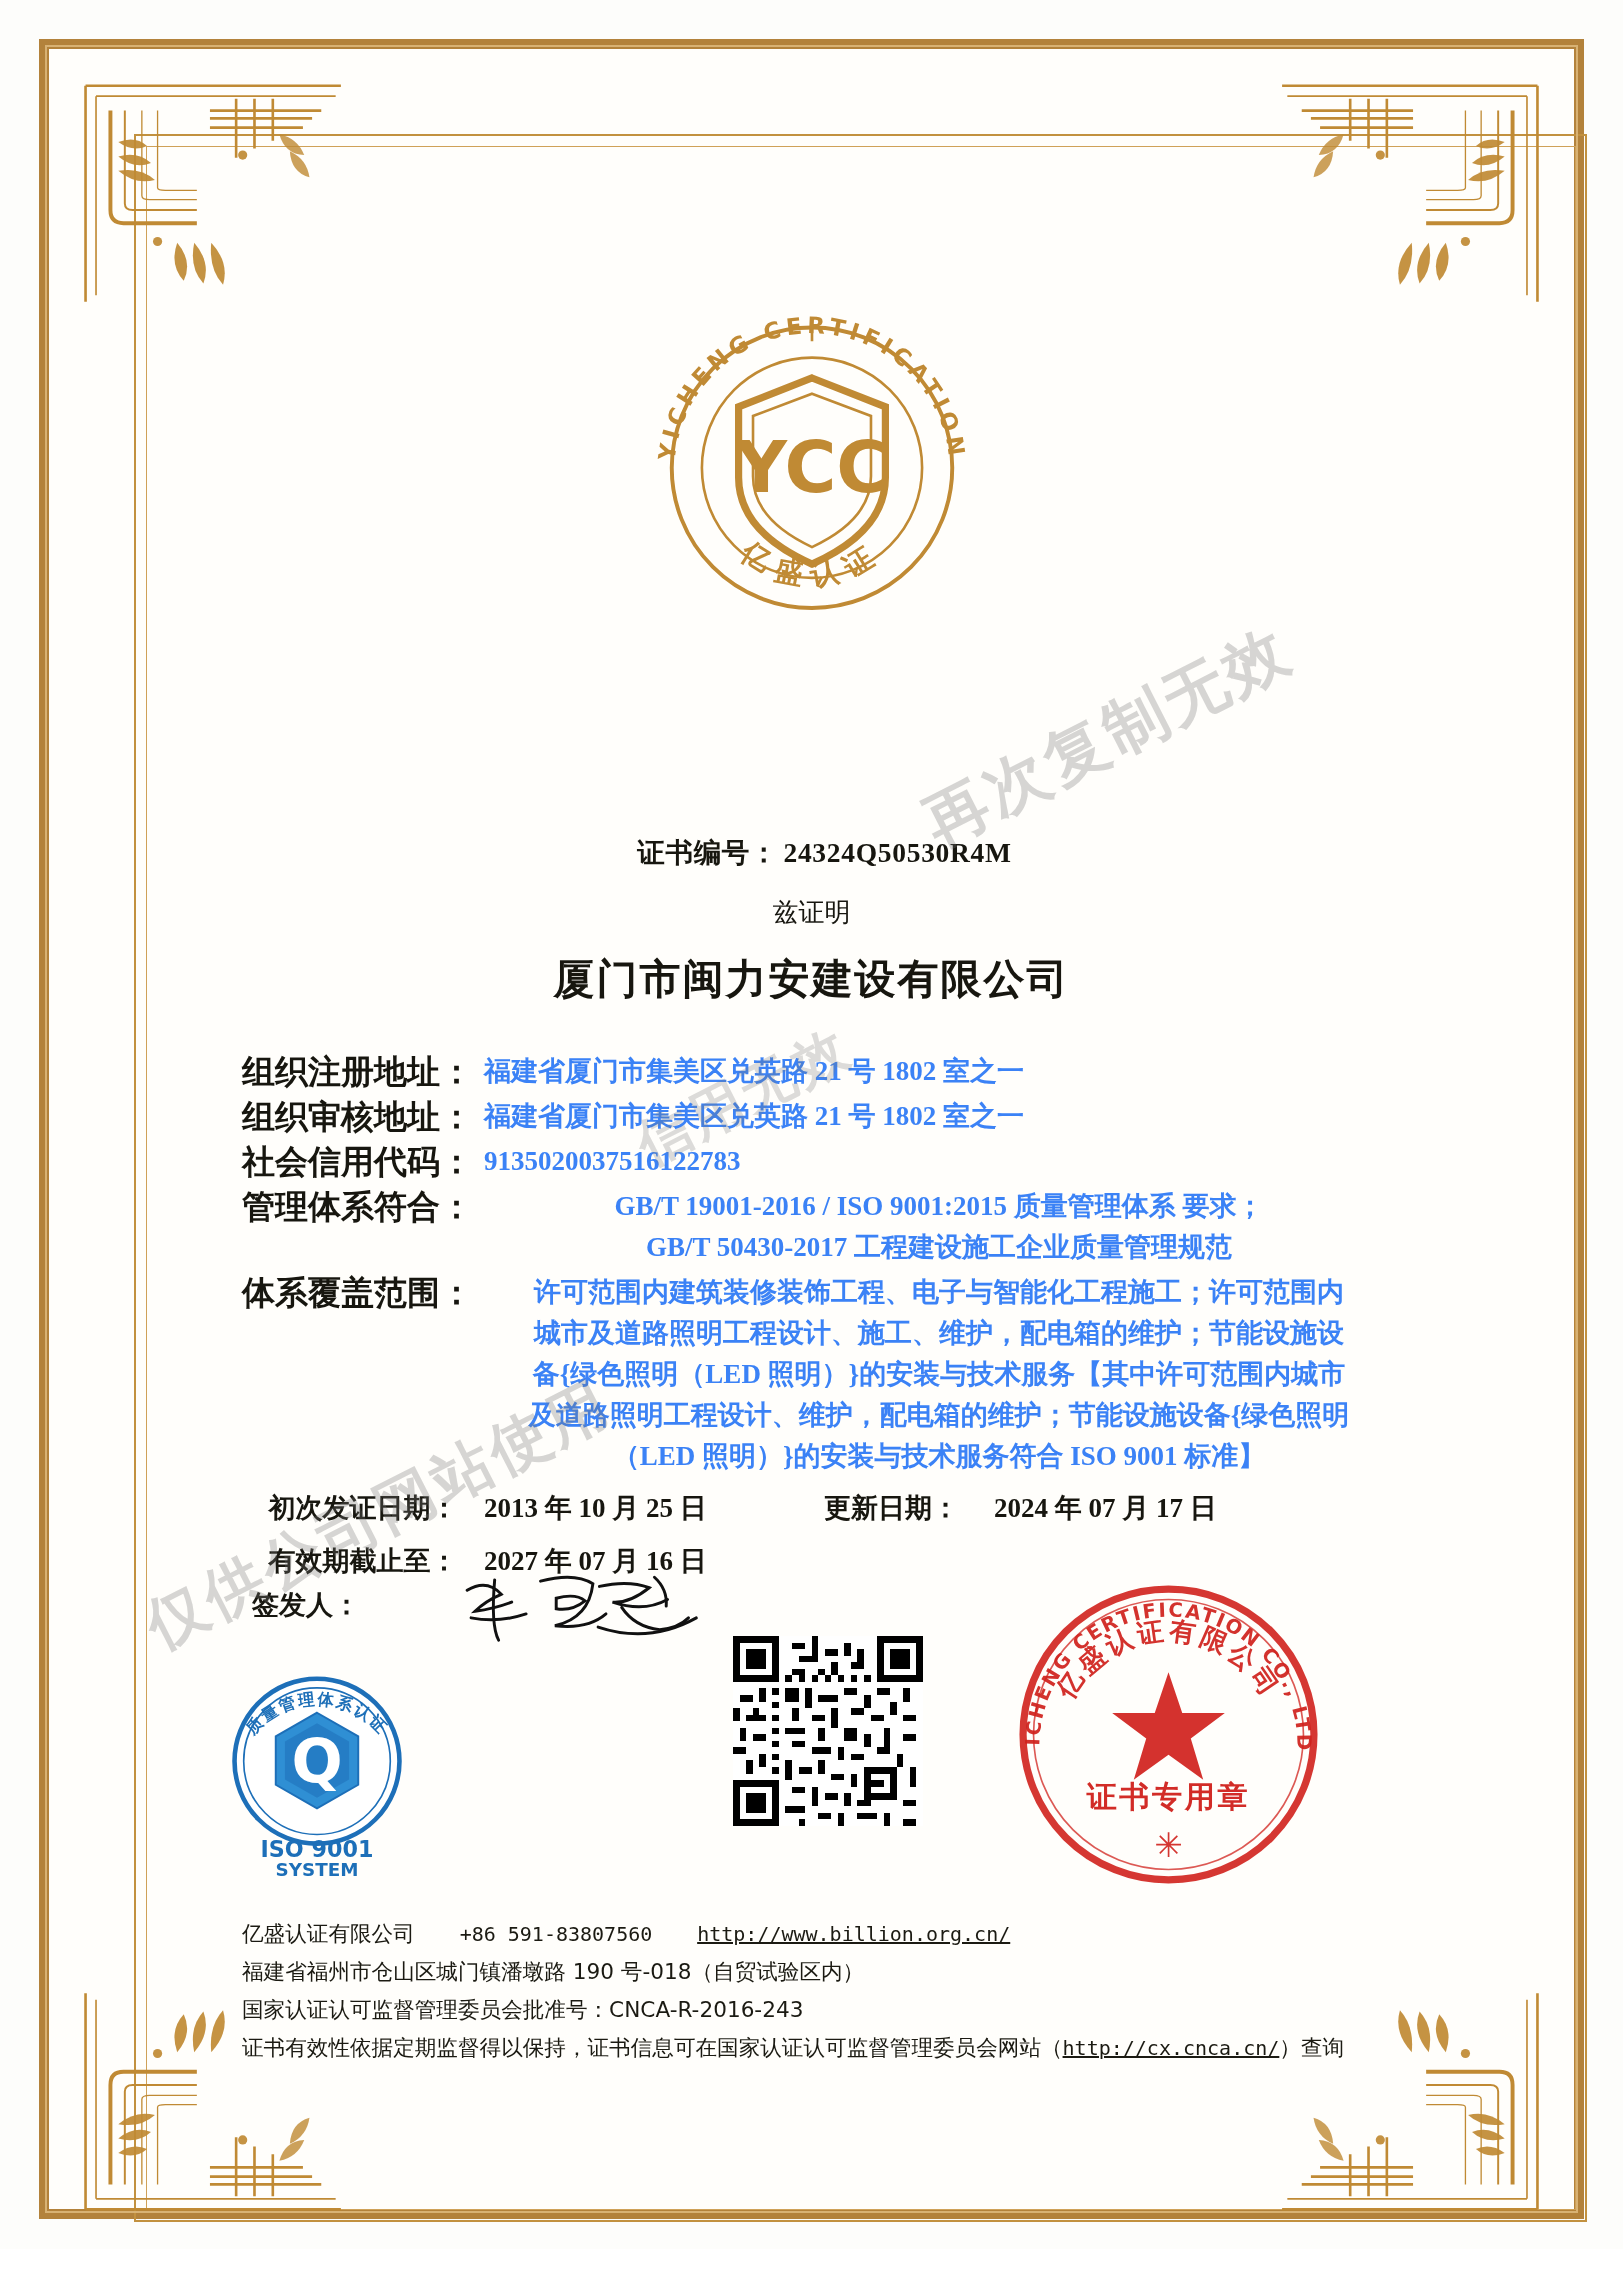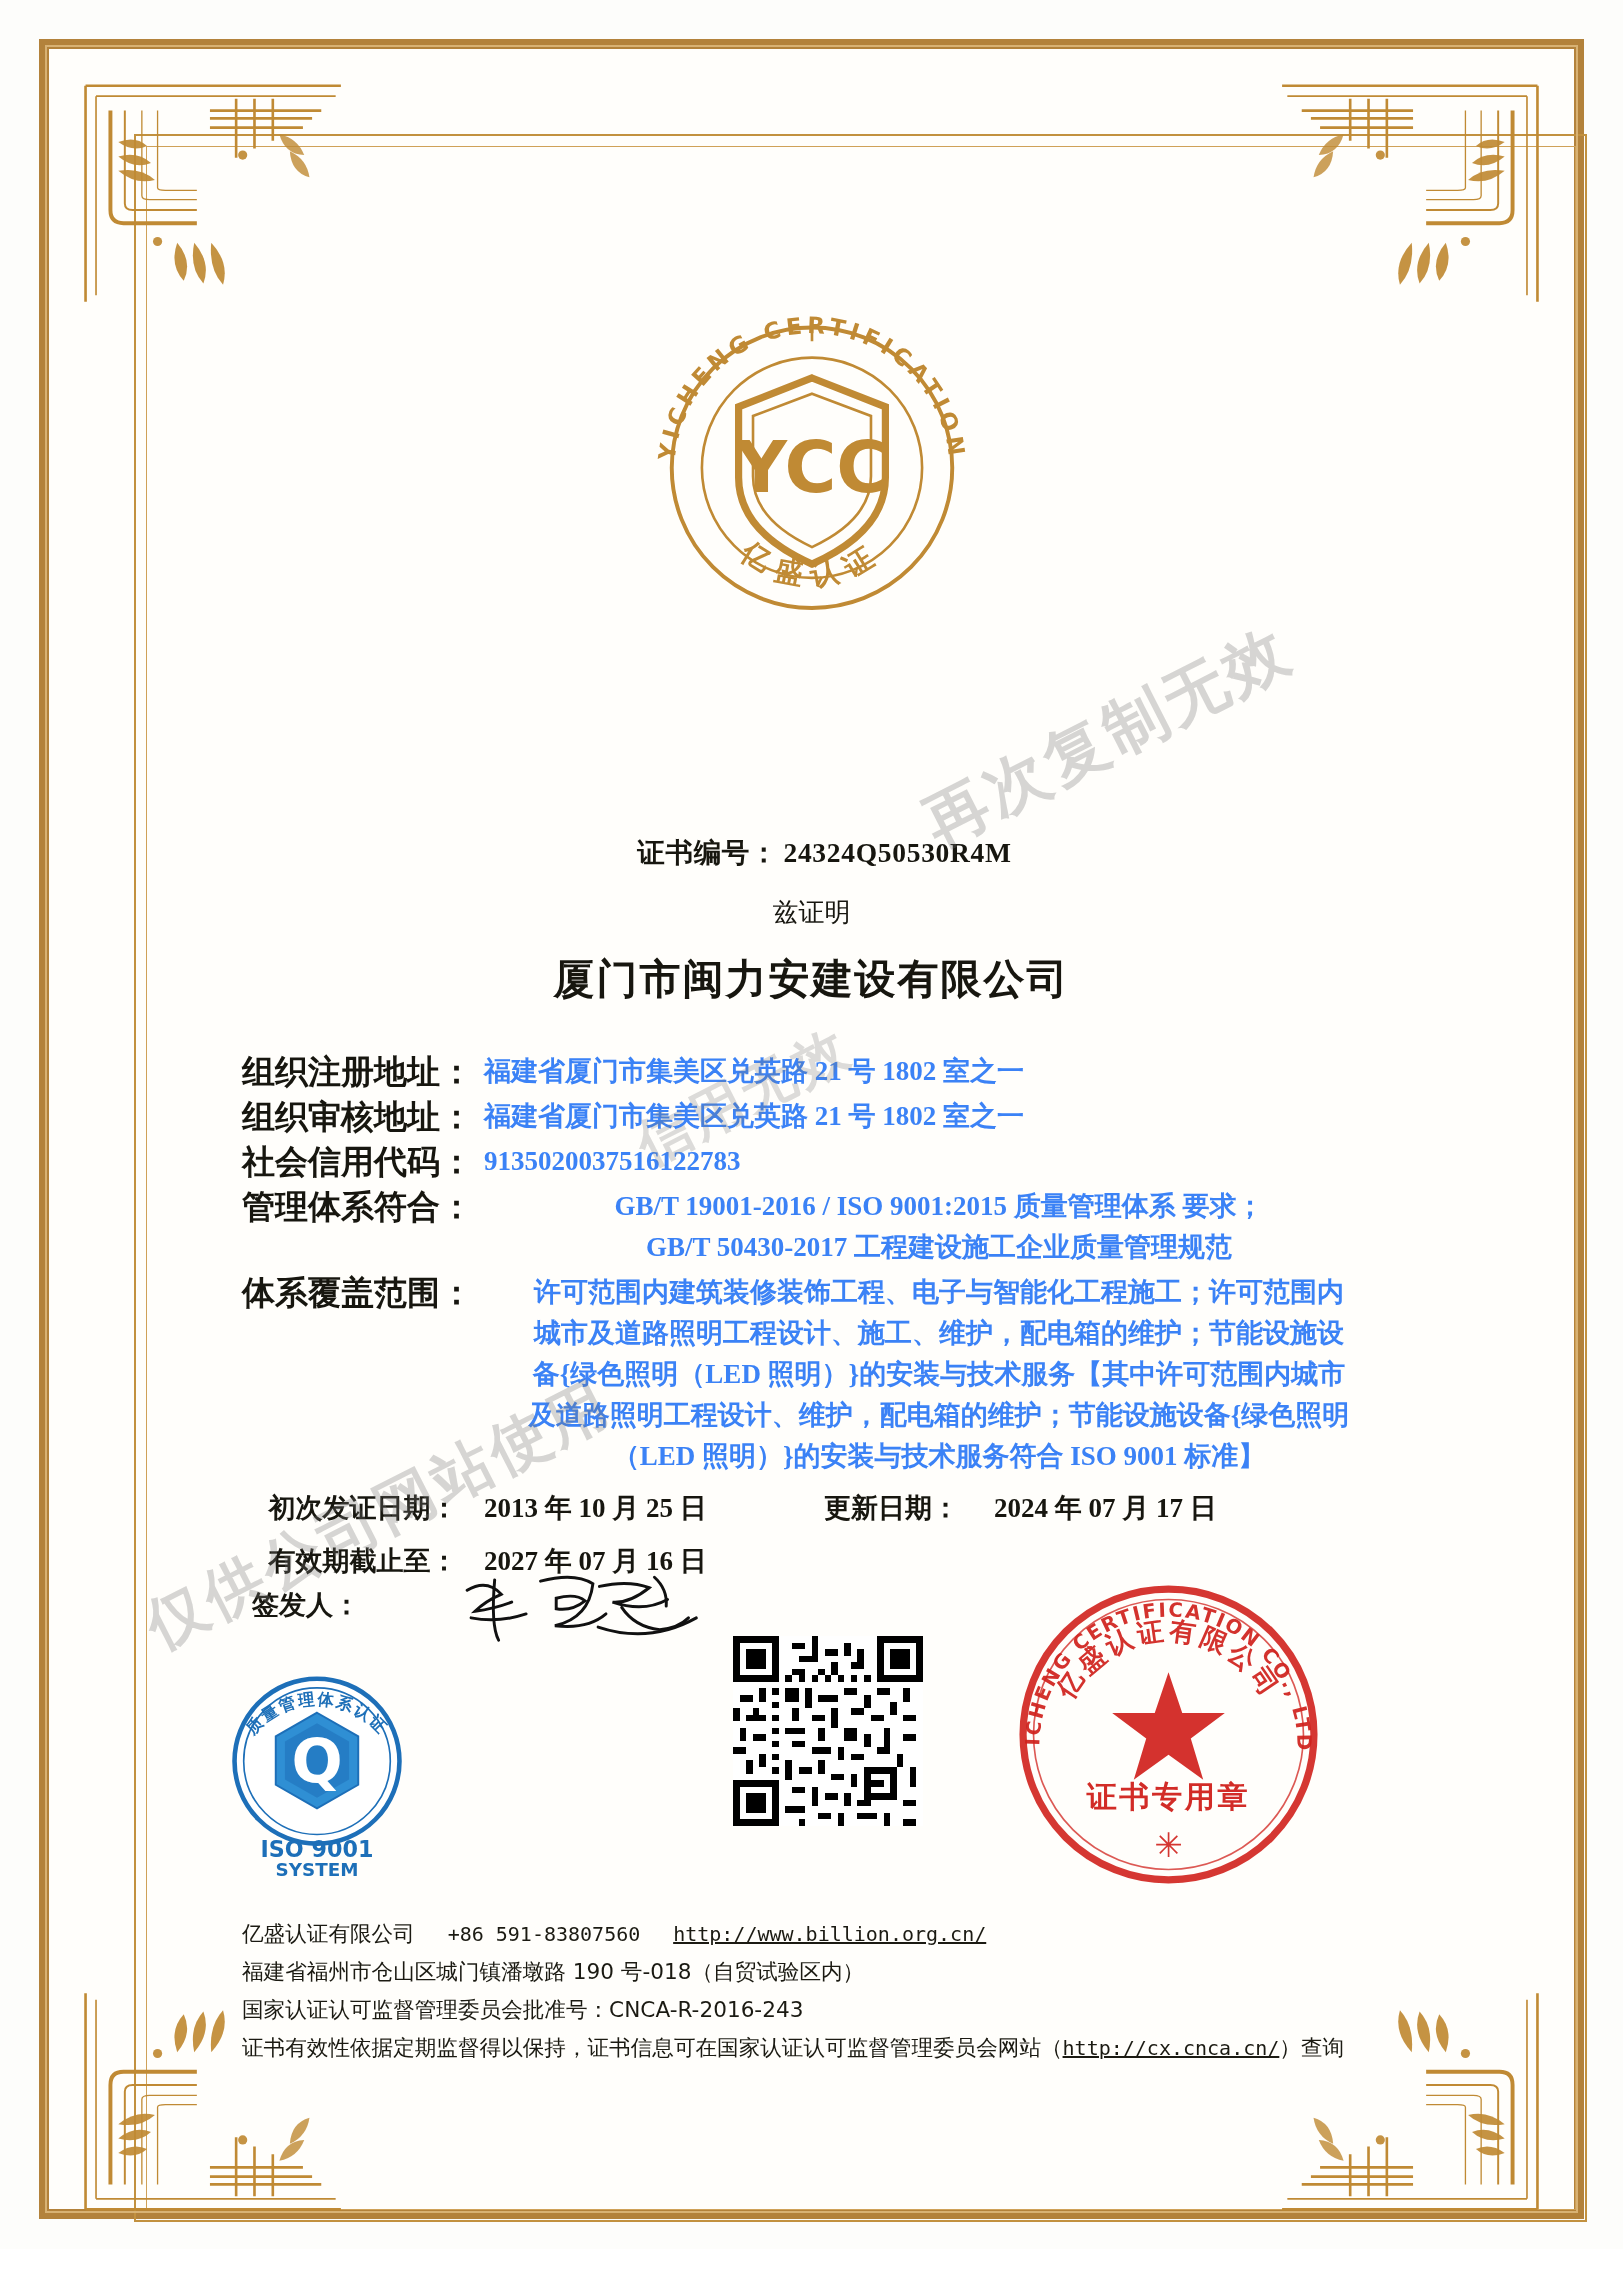--- a/index.html
+++ b/index.html
@@ -256,21 +256,21 @@
   .footer .mono {
     font-family: "DejaVu Sans Mono", monospace;
     font-size: 20px;
   }
   .footer .link {
     font-family: "DejaVu Sans Mono", monospace;
     font-size: 20px;
     text-decoration: underline;
     color: #1b1a12;
   }
-  .footer .gap-l { margin-left: 26px; }
+  .footer .gap-l { margin-left: 38px; }
 
   
   .watermark {
     position: absolute;
     left: 0; top: 0;
     width: 1623px; height: 2295px;
     pointer-events: none;
     overflow: hidden;
   }
   .wm-text {

